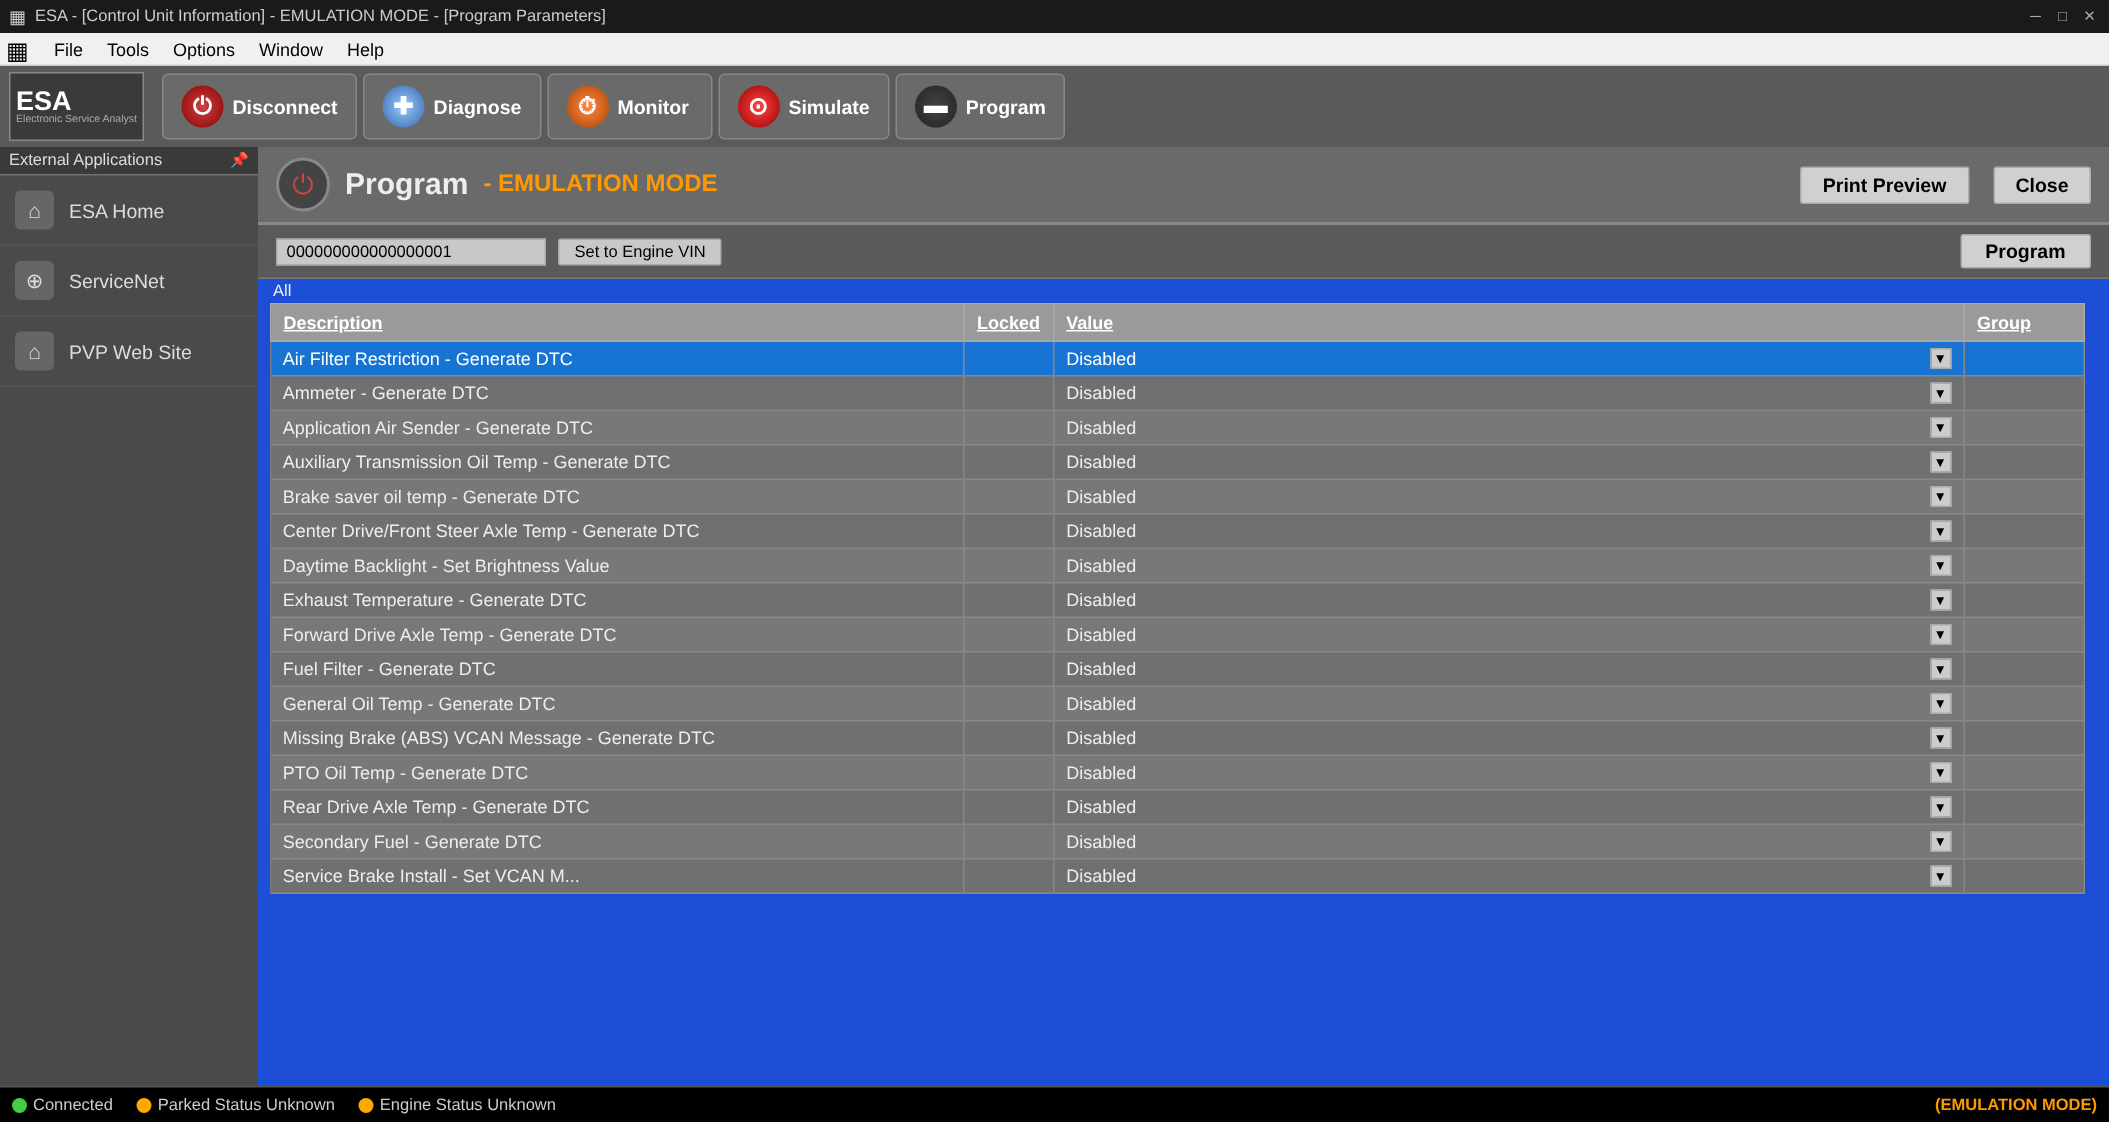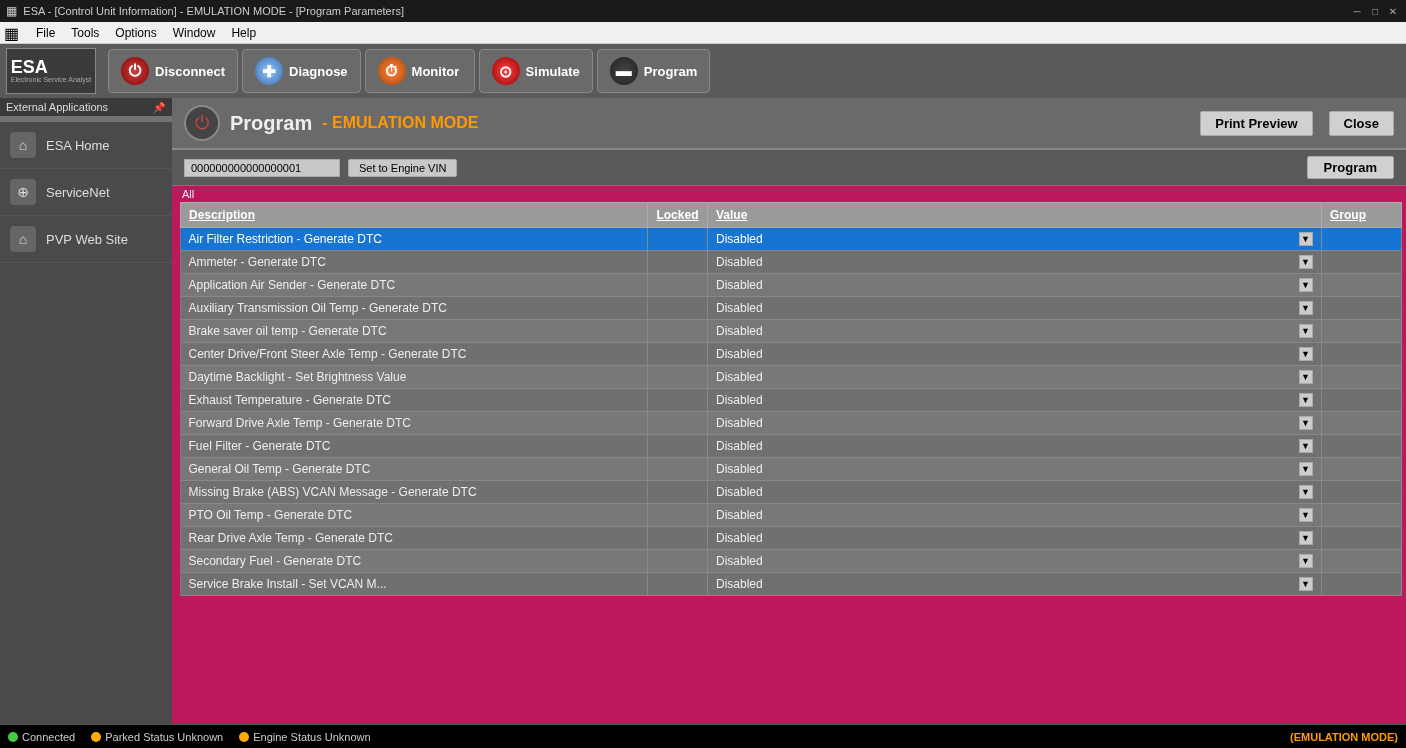--- a/index.html
+++ b/index.html
@@ -102,21 +102,21 @@
       flex-direction: column;
     }
     .sidebar-header {
       background: #3a3a3a;
       color: #ddd;
       font-size: 11px;
       padding: 3px 6px;
       display: flex;
       align-items: center;
       justify-content: space-between;
-      border-bottom: 6px solid #737373;
+      border-bottom: 1px solid #737373;
     }
     .sidebar-header-icon { color: #aaa; font-size: 10px; }
     .sidebar-item {
       display: flex;
       align-items: center;
       gap: 10px;
       padding: 10px 10px;
       color: #ddd;
       font-size: 13px;
       cursor: pointer;
@@ -181,21 +181,21 @@
       padding: 6px 12px;
       border-bottom: 1px solid #777;
     }
     .vin-label { color: #eee; font-size: 12px; margin-bottom: 4px; }
     .vin-row { display: flex; align-items: center; gap: 8px; }
     .vin-input {
       background: #c8c8c8;
       border: 1px solid #aaa;
       padding: 2px 6px;
       font-size: 11px;
-      width: 156px;
+      width: 180px;
       color: #000;
     }
     .vin-btn {
       background: #c8c8c8;
       border: 1px solid #aaa;
       border-radius: 2px;
       padding: 2px 10px;
       font-size: 11px;
       cursor: pointer;
       color: #000;
@@ -209,22 +209,22 @@
       font-size: 13px;
       font-weight: bold;
       cursor: pointer;
       color: #000;
     }
 
     
     .table-container {
       flex: 1;
       overflow-y: auto;
-      background: #be185d;
-      padding: 2px 4px 0 8px;
+      background: #1d4ed8;
+      padding: 2px 16px 0 8px;
     }
     .all-label { color: #eee; font-size: 11px; margin-bottom: 2px; padding-left: 2px; }
     table {
       width: 100%;
       border-collapse: collapse;
       background: #787878;
     }
     thead th {
       background: #9a9a9a;
       color: #fff;

